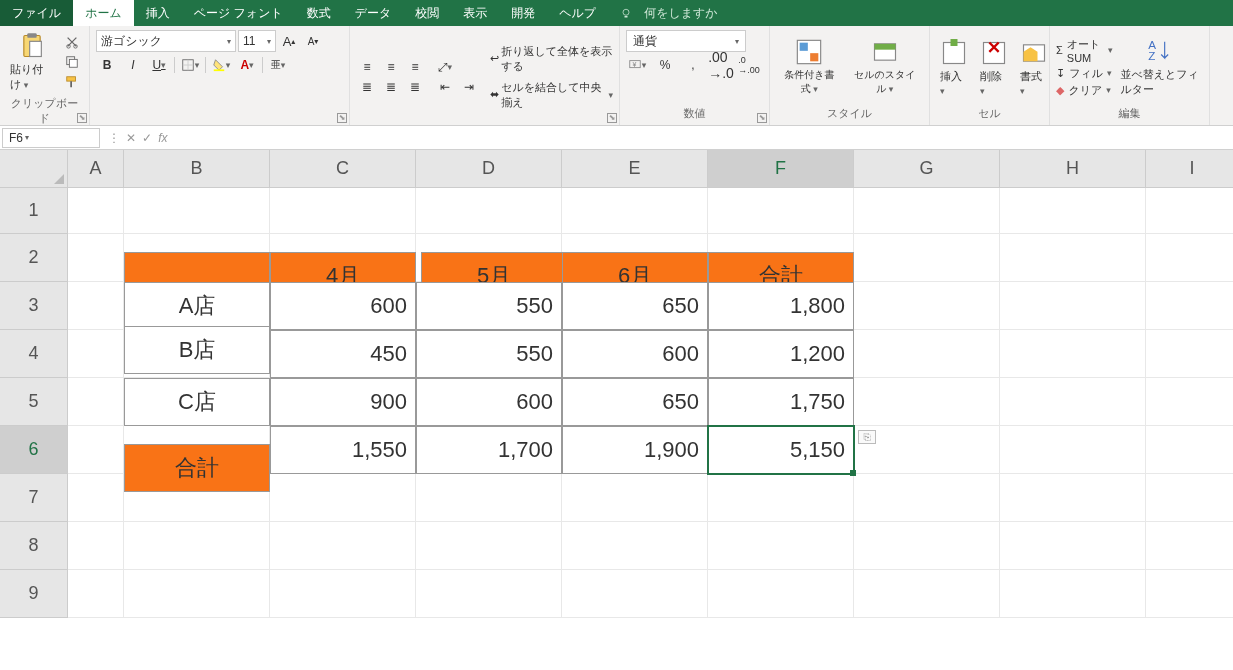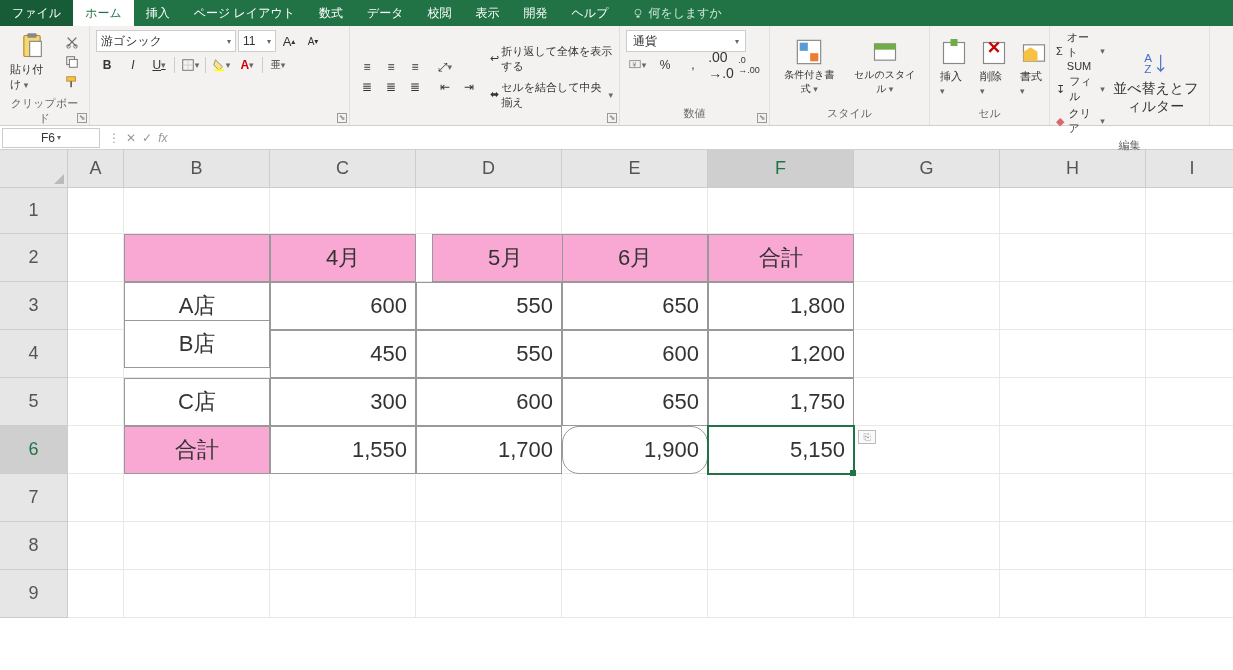--- a/index.html
+++ b/index.html
@@ -3,21 +3,21 @@
 <meta charset="utf-8">
 <style>
 * { box-sizing: border-box; margin: 0; padding: 0; font-family: "Yu Gothic", "Meiryo", sans-serif; }
 body { width: 1233px; height: 670px; background: #fff; overflow: hidden; font-size: 12px; color: #333; }
 
 
 .tabs { display: flex; align-items: stretch; background: #217346; height: 26px; color: #fff; }
 .tab { padding: 4px 12px; font-size: 12px; cursor: pointer; display: flex; align-items: center; }
 .tab.active { background: #fff; color: #217346; }
 .tab.file { background: #185c37; }
-.tab.tell { display: flex; align-items: center; gap: 4px; font-size: 12px; color: #d0e8d8; }
+.tab.tell { display: flex; align-items: center; gap: 12px; font-size: 12px; color: #d0e8d8; }
 .bulb { width: 12px; height: 12px; display: inline-block; }
 
 
 .ribbon { display: flex; background: #f3f2f1; border-bottom: 1px solid #d0d0d0; height: 100px; }
 .group { border-right: 1px solid #e0e0e0; display: flex; flex-direction: column; justify-content: space-between; padding: 4px 6px 2px; position: relative; }
 .group-label { text-align: center; font-size: 11px; color: #666; padding: 2px 0; }
 .group-body { display: flex; align-items: center; gap: 4px; flex: 1; }
 .dlg { position: absolute; right: 2px; bottom: 2px; width: 10px; height: 10px; border: 1px solid #999; font-size: 8px; color: #999; text-align: center; line-height: 8px; }
 
 .big-btn { display: flex; flex-direction: column; align-items: center; gap: 2px; padding: 2px 4px; cursor: pointer; font-size: 11px; }
@@ -41,53 +41,53 @@
 .num-fmt { width: 120px; height: 22px; border: 1px solid #ccc; background: #fff; padding: 2px 6px; font-size: 12px; display: flex; align-items: center; justify-content: space-between; }
 .num-row2 { display: flex; align-items: center; gap: 6px; margin-top: 4px; }
 
 .dd::after { content: " ▾"; font-size: 9px; color: #666; }
 
 .edit-col { display: flex; flex-direction: column; gap: 2px; font-size: 11px; }
 .edit-row { display: flex; align-items: center; gap: 4px; }
 
 
 .fbar { display: flex; align-items: center; height: 24px; border-bottom: 1px solid #d0d0d0; background: #fff; }
-.namebox { width: 98px; height: 20px; border: 1px solid #ccc; margin: 2px; padding: 0 6px; font-size: 12px; display: flex; align-items: center; justify-content: center; }
+.namebox { width: 98px; height: 20px; border: 1px solid #ccc; margin: 2px; padding: 0 6px; font-size: 12px; display: flex; align-items: center; justify-content: flex-start; }
 .fbar-btns { display: flex; align-items: center; gap: 6px; padding: 0 6px; color: #999; }
 .fx { font-style: italic; font-size: 12px; }
 .formula-input { flex: 1; padding: 0 6px; font-size: 12px; color: #444; }
 
 
 .grid-wrap { display: flex; height: 520px; }
 .corner { width: 68px; height: 38px; background: #e6e6e6; border-right: 1px solid #ccc; border-bottom: 1px solid #ccc; position: relative; }
 .corner::after { content:""; position:absolute; right:3px; bottom:3px; width:0; height:0; border-left:10px solid transparent; border-bottom:10px solid #bbb; }
 .col-headers { display: flex; }
 .col-h { height: 38px; background: #e6e6e6; border-right: 1px solid #ccc; border-bottom: 1px solid #ccc; display: flex; align-items: center; justify-content: center; font-size: 18px; color: #555; }
 .col-h.active { background: #cfcfcf; color: #217346; }
 .row-headers { display: flex; flex-direction: column; }
 .row-h { width: 68px; background: #e6e6e6; border-right: 1px solid #ccc; border-bottom: 1px solid #ccc; display: flex; align-items: center; justify-content: center; font-size: 18px; color: #555; }
 .row-h.active { background: #cfcfcf; color: #217346; }
 .cells { position: relative; }
 .cell { position: absolute; border-right: 1px solid #e8e8e8; border-bottom: 1px solid #e8e8e8; display: flex; align-items: center; padding: 0 8px; font-size: 22px; background: #fff; }
 .tbl-border { border: 1px solid #999 !important; }
-.hdr-cell { background: #f9a8d4; justify-content: center; }
+.hdr-cell { background: #f97316; justify-content: center; margin-top: 18px; }
 .store-cell { justify-content: center; }
 .num-cell { justify-content: flex-end; }
 .sel { outline: 2px solid #217346; outline-offset: -1px; z-index: 5; }
 .sel-handle { position: absolute; width: 6px; height: 6px; background: #217346; right: -3px; bottom: -3px; }
 .paste-ico { position:absolute; width:18px; height:14px; border:1px solid #bbb; background:#fafafa; font-size:9px; display:flex; align-items:center; justify-content:center; color:#888;}
 </style>
 </head>
 <body>
 
 <div class="tabs">
   <div class="tab file">ファイル</div>
   <div class="tab active">ホーム</div>
   <div class="tab">挿入</div>
-  <div class="tab">ページ レイアウト</div>
+  <div class="tab">ページ フォント</div>
   <div class="tab">数式</div>
   <div class="tab">データ</div>
   <div class="tab">校閲</div>
   <div class="tab">表示</div>
   <div class="tab">開発</div>
   <div class="tab">ヘルプ</div>
   <div class="tab tell">
     <span class="bulb">
       <svg viewBox="0 0 16 16">
           <circle cx="8" cy="7" r="4" fill="none" stroke="#d0e8d8" stroke-width="1"></circle>
@@ -317,21 +317,21 @@
           </div>
       </div>
       <div class="big-btn">
         <span class="icon icon-lg">
             <svg viewBox="0 0 24 24">
               <text x="2" y="10" font-size="10" fill="#4472c4">A</text>
               <text x="2" y="20" font-size="10" fill="#4472c4">Z</text>
               <path d="M16 4v14l-3-3m3 3l3-3" stroke="#4472c4" fill="none"></path>
             </svg>
           </span>
-        <span style="font-size:14px;text-align:center">並べ替えとフィルター</span>
+        <span style="font-size:11px;">並べ替えとフィルター</span>
       </div>
     </div>
     <div class="group-label">編集</div>
   </div>
 </div>
 
 <div class="fbar">
   <div class="namebox">
       <span>F6</span>
       <span class="arrow-d">▾</span>
@@ -450,39 +450,39 @@
         <div class="cell " style="left: 56px; top: 382px; width: 146px; height: 48px;"></div>
         <div class="cell " style="left: 202px; top: 382px; width: 146px; height: 48px;"></div>
         <div class="cell " style="left: 348px; top: 382px; width: 146px; height: 48px;"></div>
         <div class="cell " style="left: 494px; top: 382px; width: 146px; height: 48px;"></div>
         <div class="cell " style="left: 640px; top: 382px; width: 146px; height: 48px;"></div>
         <div class="cell " style="left: 786px; top: 382px; width: 146px; height: 48px;"></div>
         <div class="cell " style="left: 932px; top: 382px; width: 146px; height: 48px;"></div>
         <div class="cell " style="left: 1078px; top: 382px; width: 93px; height: 48px;"></div>
         <div class="cell hdr-cell tbl-border" style="left: 56px; top: 46px; width: 146px; height: 48px;"></div>
         <div class="cell hdr-cell tbl-border" style="left: 202px; top: 46px; width: 146px; height: 48px;">4月</div>
-        <div class="cell hdr-cell tbl-border" style="left: 364px; top: 46px; width: 146px; height: 48px; font-family: Liberation Mono, monospace;">5月</div>
+        <div class="cell hdr-cell tbl-border" style="left: 353px; top: 46px; width: 146px; height: 48px;">5月</div>
         <div class="cell hdr-cell tbl-border" style="left: 494px; top: 46px; width: 146px; height: 48px;">6月</div>
         <div class="cell hdr-cell tbl-border" style="left: 640px; top: 46px; width: 146px; height: 48px;">合計</div>
         <div class="cell store-cell tbl-border" style="left: 56px; top: 94px; width: 146px; height: 48px;">A店</div>
-        <div class="cell store-cell tbl-border" style="left: 56px; top: 132px; width: 146px; height: 48px;">B店</div>
+        <div class="cell store-cell tbl-border" style="left: 56px; top: 138px; width: 146px; height: 48px;">B店</div>
         <div class="cell store-cell tbl-border" style="left: 56px; top: 190px; width: 146px; height: 48px;">C店</div>
         <div class="cell hdr-cell tbl-border" style="left: 56px; top: 238px; width: 146px; height: 48px;">合計</div>
         <div class="cell num-cell tbl-border" style="left: 202px; top: 94px; width: 146px; height: 48px;">600</div>
         <div class="cell num-cell tbl-border" style="left: 202px; top: 142px; width: 146px; height: 48px;">450</div>
-        <div class="cell num-cell tbl-border" style="left: 202px; top: 190px; width: 146px; height: 48px;">300</div>
+        <div class="cell num-cell tbl-border" style="left: 202px; top: 190px; width: 146px; height: 48px;">900</div>
         <div class="cell num-cell tbl-border" style="left: 202px; top: 238px; width: 146px; height: 48px;">1,550</div>
         <div class="cell num-cell tbl-border" style="left: 348px; top: 94px; width: 146px; height: 48px;">550</div>
         <div class="cell num-cell tbl-border" style="left: 348px; top: 142px; width: 146px; height: 48px;">550</div>
         <div class="cell num-cell tbl-border" style="left: 348px; top: 190px; width: 146px; height: 48px;">600</div>
         <div class="cell num-cell tbl-border" style="left: 348px; top: 238px; width: 146px; height: 48px;">1,700</div>
         <div class="cell num-cell tbl-border" style="left: 494px; top: 94px; width: 146px; height: 48px;">650</div>
         <div class="cell num-cell tbl-border" style="left: 494px; top: 142px; width: 146px; height: 48px;">600</div>
         <div class="cell num-cell tbl-border" style="left: 494px; top: 190px; width: 146px; height: 48px;">650</div>
-        <div class="cell num-cell tbl-border" style="left: 494px; top: 238px; width: 146px; height: 48px; border-radius: 17px;">1,900</div>
+        <div class="cell num-cell tbl-border" style="left: 494px; top: 238px; width: 146px; height: 48px;">1,900</div>
         <div class="cell num-cell tbl-border" style="left: 640px; top: 94px; width: 146px; height: 48px;">1,800</div>
         <div class="cell num-cell tbl-border" style="left: 640px; top: 142px; width: 146px; height: 48px;">1,200</div>
         <div class="cell num-cell tbl-border" style="left: 640px; top: 190px; width: 146px; height: 48px;">1,750</div>
         <div class="cell num-cell tbl-border sel" style="left: 640px; top: 238px; width: 146px; height: 48px;">5,150<div class="sel-handle"></div></div>
         <div class="paste-ico" style="left: 790px; top: 242px;">⎘</div>
       </div>
   </div>
 </div>
 
 </body></html>

